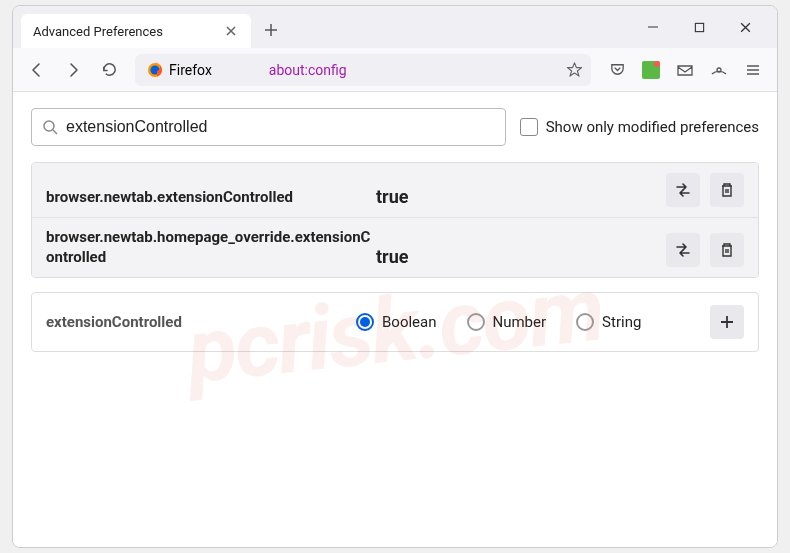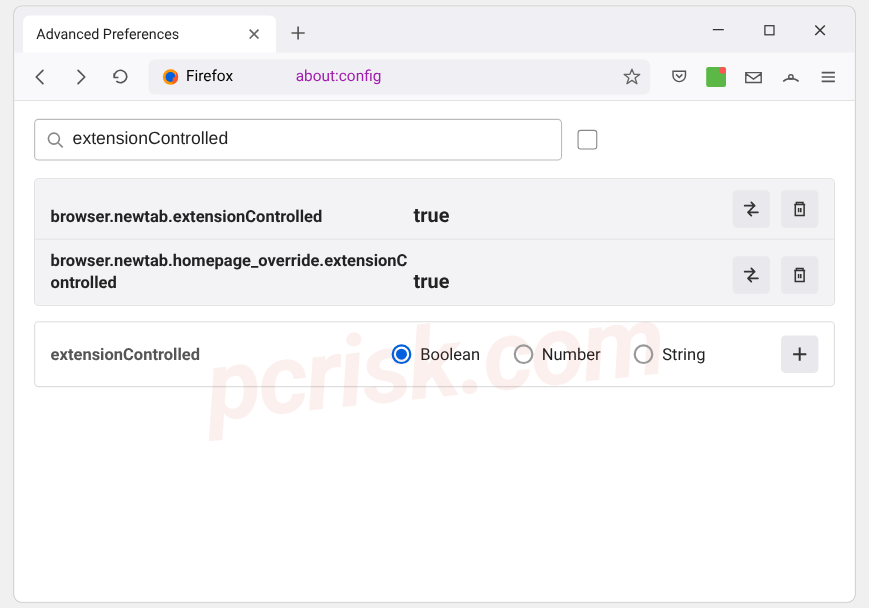--- a/index.html
+++ b/index.html
@@ -384,20 +384,21 @@
     <div class="search-row">
       <div class="search-box">
         <svg width="16" height="16" viewBox="0 0 16 16">
             <circle cx="7" cy="7" r="5" stroke="#888" stroke-width="1.5" fill="none"></circle>
             <path d="M11 11 L15 15" stroke="#888" stroke-width="1.5"></path>
           </svg>
         <input type="text" value="extensionControlled" style="">
       </div>
       <label class="checkbox-label">
         <span class="checkbox"></span>
+        <span>Show only modified preferences</span>
       </label>
     </div>
 
     <div class="pref-table">
       <div class="pref-row">
         <div class="pref-name">browser.newtab.extensionControlled</div>
         <div class="pref-value">true</div>
         <div class="pref-actions">
           <div class="action-btn">
             <svg width="18" height="18" viewBox="0 0 18 18">

